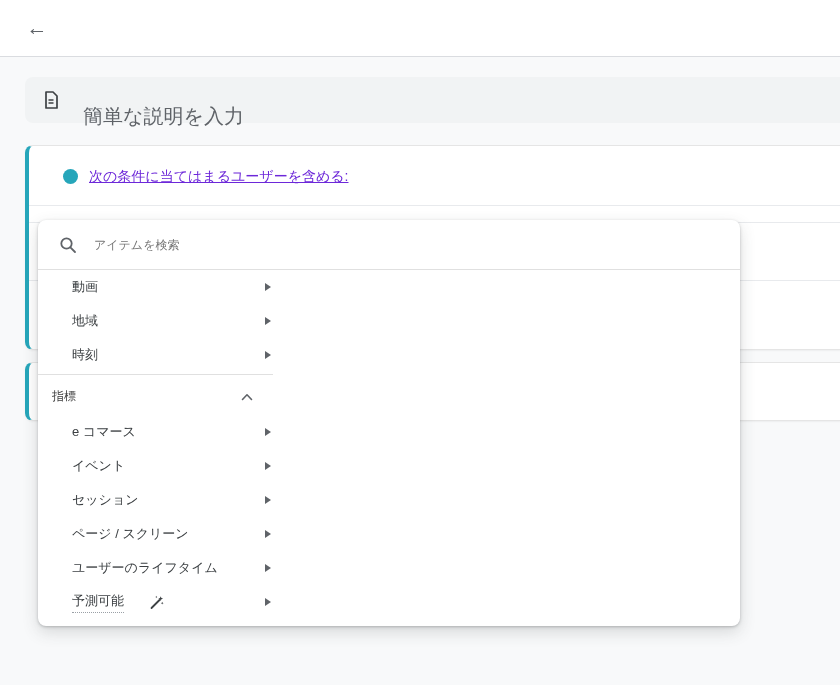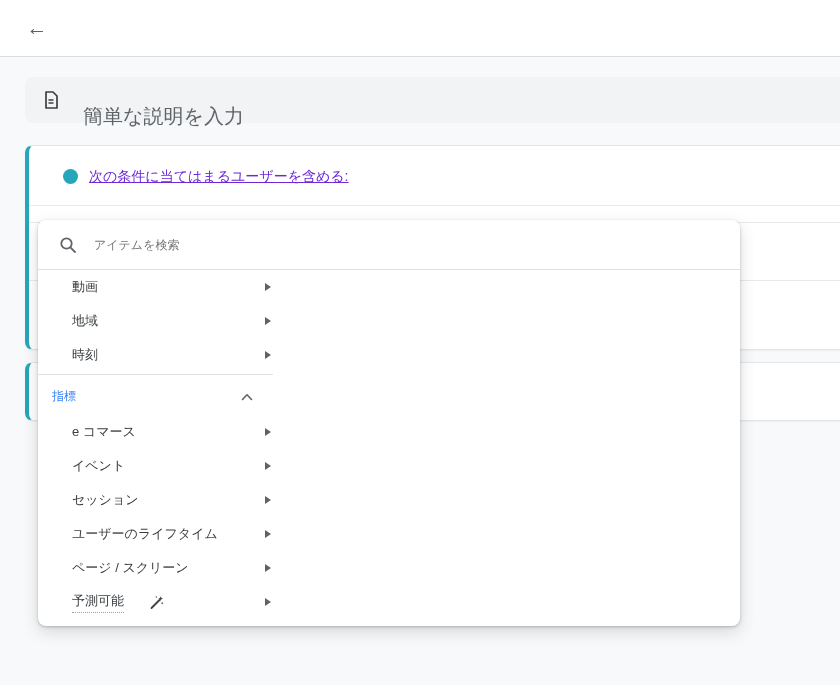--- a/index.html
+++ b/index.html
@@ -33,21 +33,21 @@
   .search-icon { position:absolute; left:21px; top:16px; width:18px; height:18px; }
   .search-input { position:absolute; left:56px; top:0; width:620px; height:49px; border:none; outline:none; background:transparent; font-size:12px; color:#3c4043; font-family:Liberation Sans, sans-serif; }
   .search-input::placeholder { color:#757575; opacity:1; }
 
   .menu { position:absolute; left:0; top:50px; width:235px; }
   .menu-item { position:relative; height:34px; width:235px; display:flex; align-items:center; justify-content:space-between; padding:0 22px 0 14px; cursor:pointer;margin-left:20px; }
   .menu-label { font-size:13px; color:#3c4043; white-space:nowrap; }
   .arrow-right { width:0; height:0; border-top:4px solid transparent; border-bottom:4px solid transparent; border-left:6px solid #5f6368; flex:0 0 auto; }
   .menu-divider { height:1px; width:235px; background:#e0e0e0; margin:2px 0; }
   .section-header { position:relative; height:38px; width:235px; display:flex; align-items:center; justify-content:space-between; padding:0 20px 0 14px; cursor:pointer; }
-  .section-label { font-size:12px; color:#3b82f6; white-space:nowrap; }
+  .section-label { font-size:12px; color:#404040; white-space:nowrap; }
   .dotted-underline { border-bottom:1px dotted #9aa0a6; padding-bottom:2px; }
   .label-with-icon { display:flex; align-items:center; gap:25px; }
   .wand-icon { width:15px; height:15px; flex:0 0 auto; }
 </style>
 </head>
 <body>
 
 <div class="page">
 
   <div class="topbar">
@@ -120,25 +120,25 @@
       </div>
       <div class="menu-item">
         <span class="menu-label">イベント</span>
         <span class="arrow-right"></span>
       </div>
       <div class="menu-item">
         <span class="menu-label">セッション</span>
         <span class="arrow-right"></span>
       </div>
       <div class="menu-item">
-        <span class="menu-label">ユーザーのライフタイム</span>
+        <span class="menu-label">ページ / スクリーン</span>
         <span class="arrow-right"></span>
       </div>
       <div class="menu-item">
-        <span class="menu-label">ページ / スクリーン</span>
+        <span class="menu-label">ユーザーのライフタイム</span>
         <span class="arrow-right"></span>
       </div>
       <div class="menu-item">
         <span class="label-with-icon">
           <span class="menu-label dotted-underline">予測可能</span>
           <span class="wand-icon">
             <svg width="15" height="15" viewBox="0 0 15 15">
               <line x1="2.5" y1="13" x2="10.5" y2="5" stroke="#3c4043" stroke-width="1.8" stroke-linecap="round"></line>
               <path d="M11.7 1.2 l0.7 1.7 1.7 0.7 -1.7 0.7 -0.7 1.7 -0.7 -1.7 -1.7 -0.7 1.7 -0.7 z" fill="#3c4043"></path>
               <path d="M13.2 6.8 l0.4 1 1 0.4 -1 0.4 -0.4 1 -0.4 -1 -1 -0.4 1 -0.4 z" fill="#3c4043"></path>

